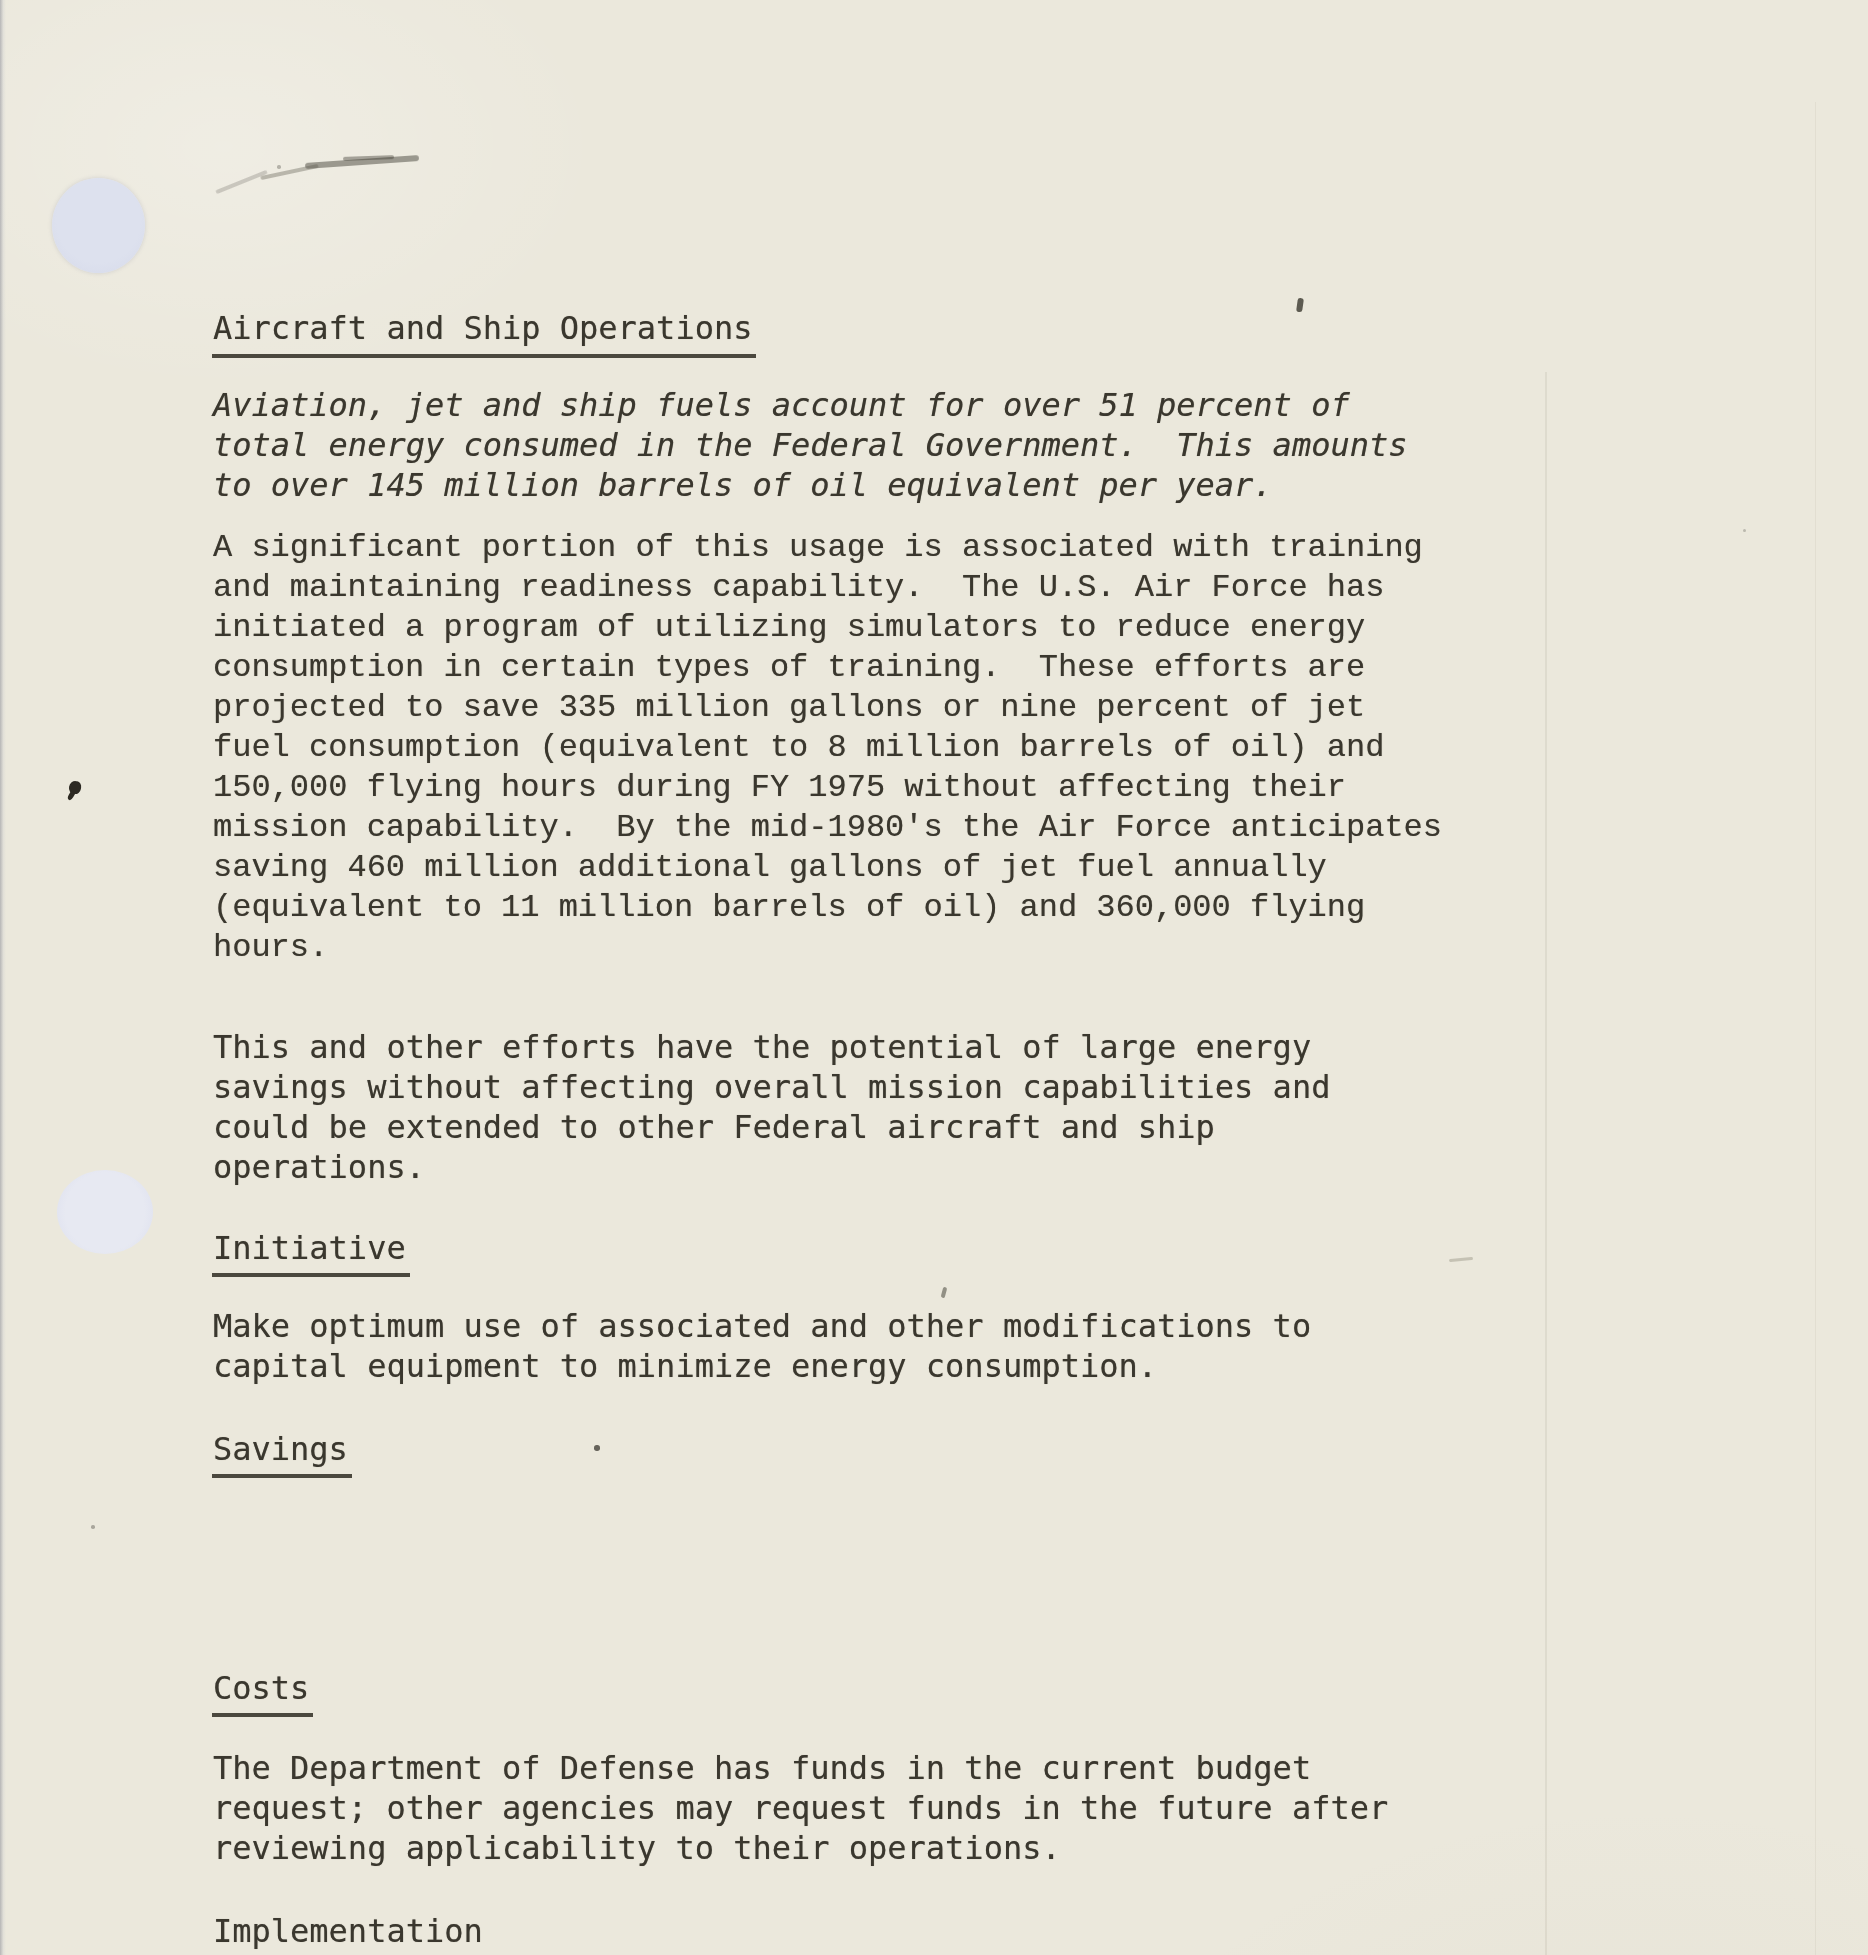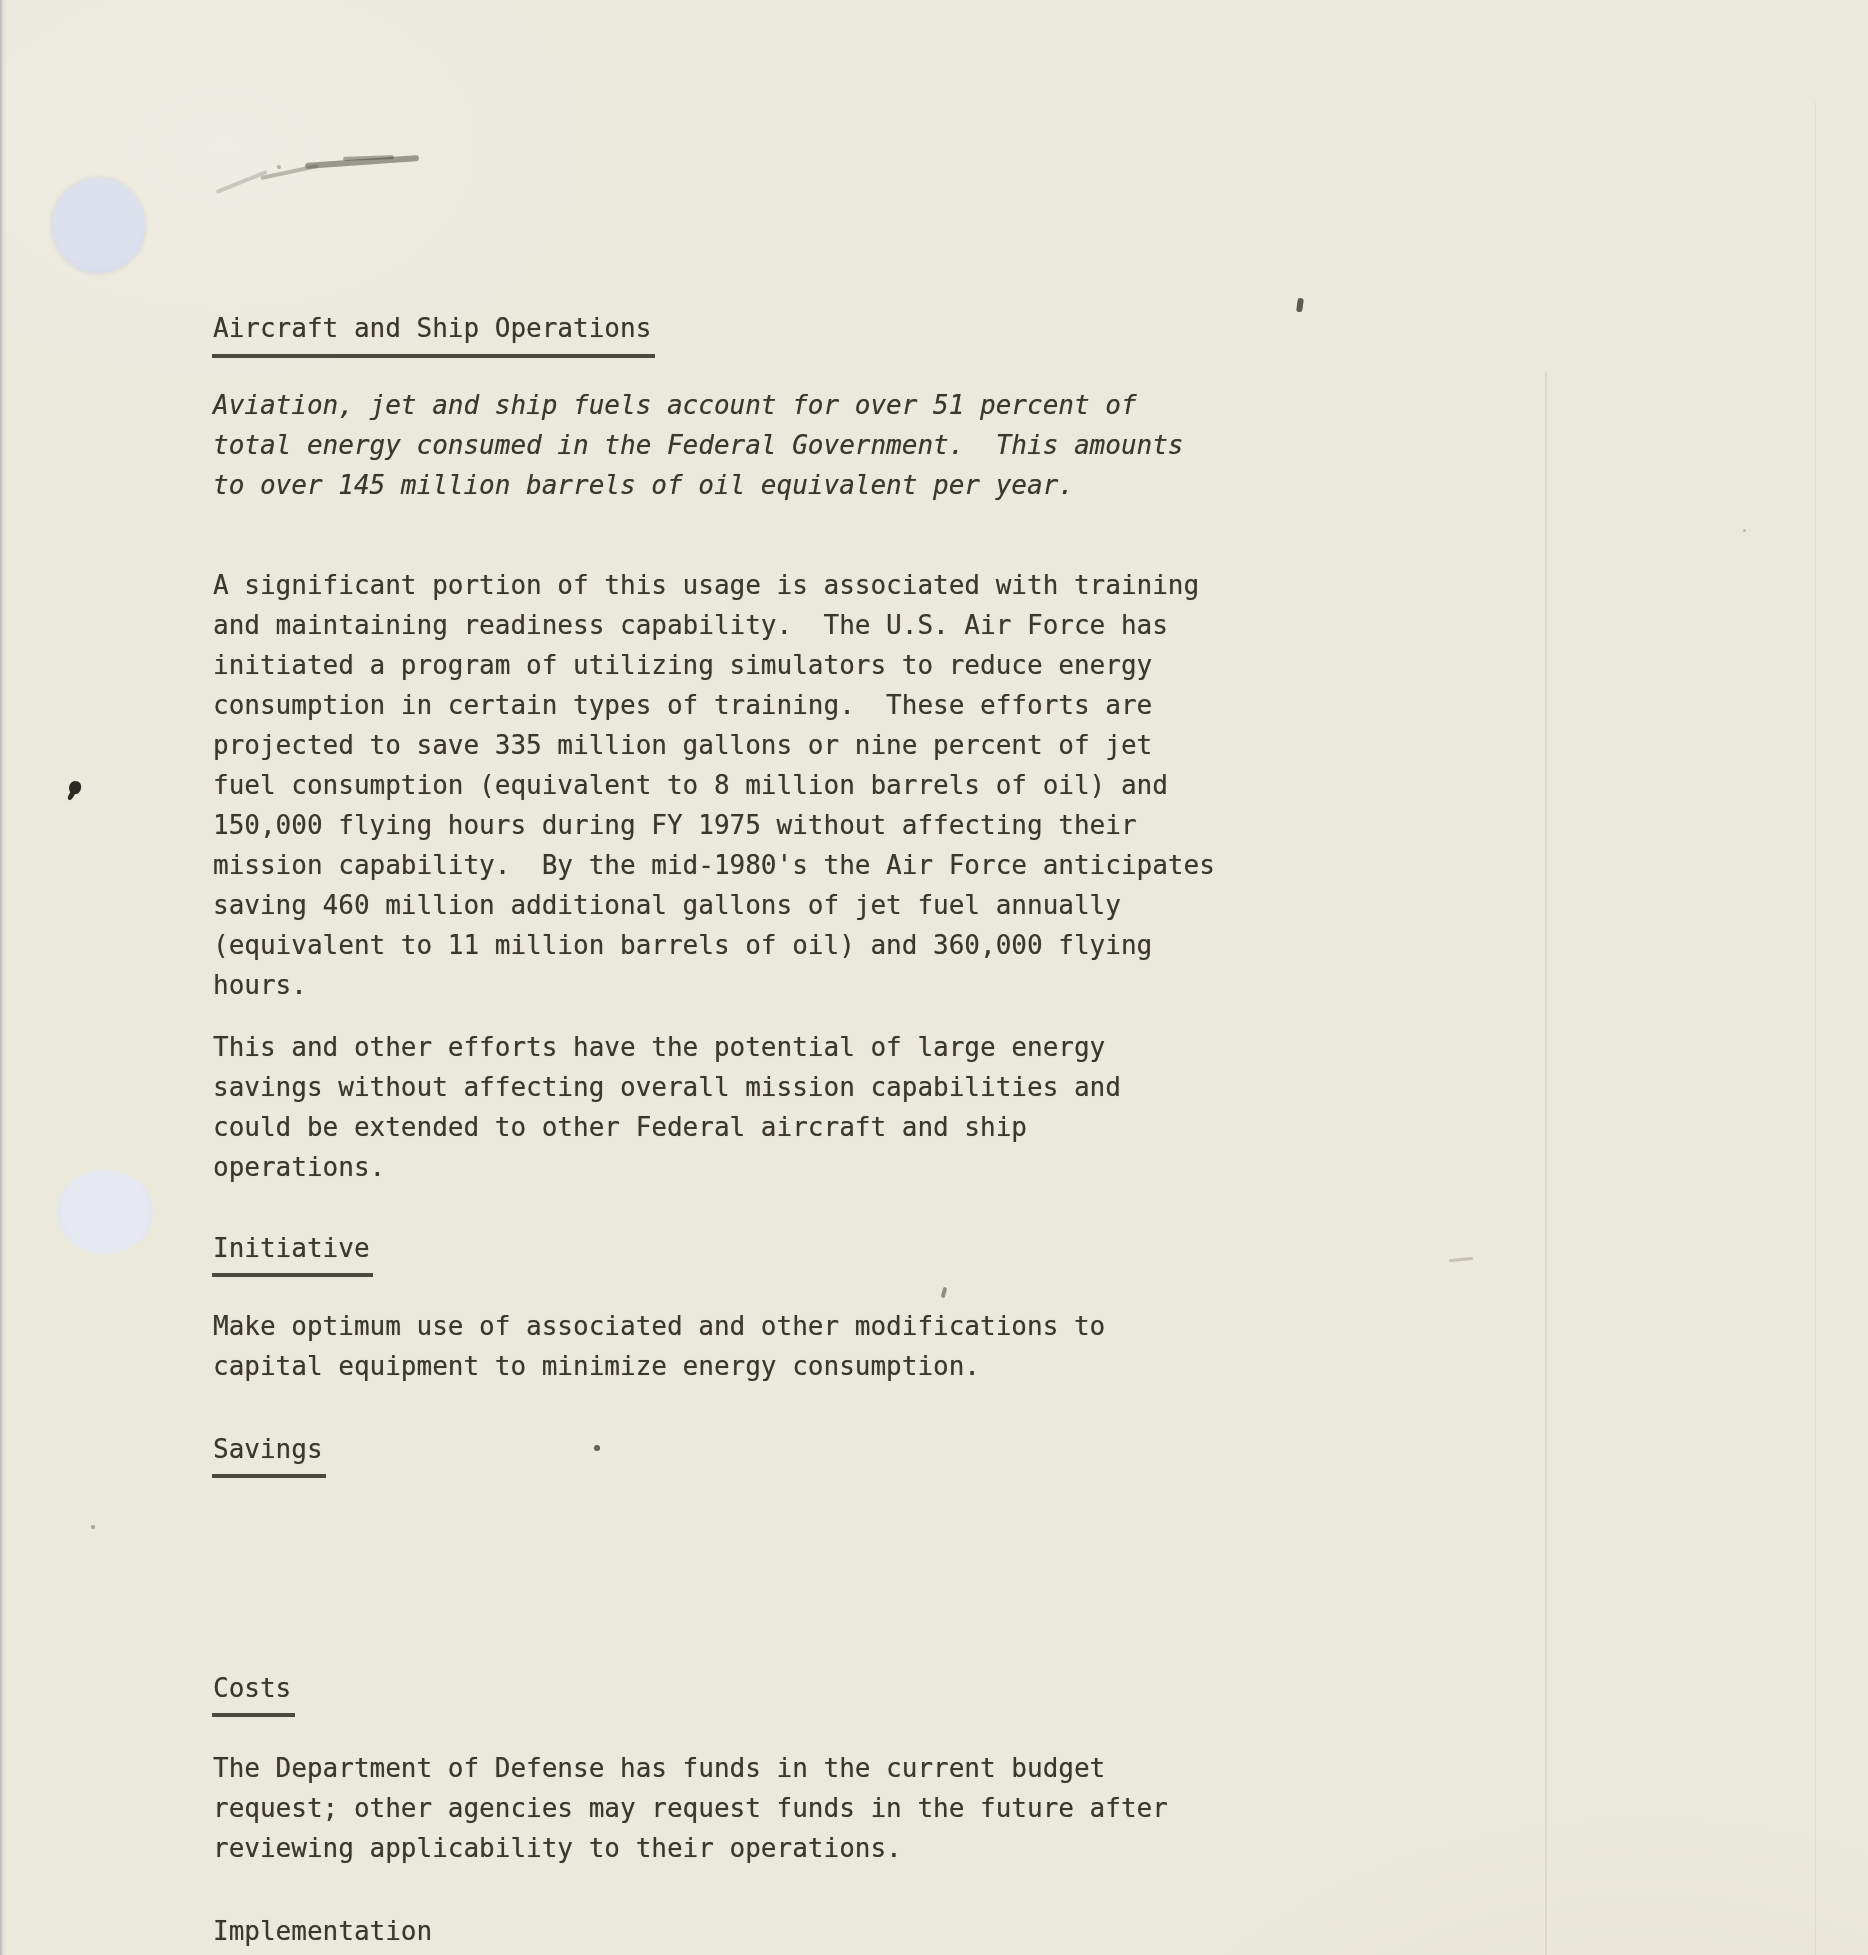--- a/index.html
+++ b/index.html
@@ -15,21 +15,21 @@
     position:relative;width:1868px;height:2443px;overflow:hidden;
     background:
       radial-gradient(ellipse 547px 352px at 12% 6%, rgba(255,255,255,.22), transparent 70%),
       radial-gradient(ellipse 782px 587px at 88% 92%, rgba(175,168,148,.10), transparent 75%),
       var(--paper);
     font-family:"DejaVu Sans Mono", "Liberation Mono", monospace;
     color:var(--ink);
   }
   .text{
     position:absolute;left:213px;
-    font-size:26px;line-height:40px;white-space:pre;
+    font-size:32px;line-height:40px;white-space:pre;
     font-weight:500;
     text-shadow:0 0 0.8px rgba(58,55,46,.38), 0.2px 0.2px 0 rgba(58,55,46,.22);
     margin:0;
   }
   .heading{
     display:inline-block;width:max-content;
     padding:0 3.9px 4.7px 0.8px;margin-left:-0.8px;
     border-bottom:4.3px solid rgba(52,49,40,.88);
   }
   .title{border-bottom-width:4.7px;padding-bottom:5.5px;}
@@ -101,21 +101,21 @@
 
   <div class="streak v1"></div>
   <div class="streak v2"></div>
 
   <h1 class="text heading title" style="top:308px;">Aircraft and Ship Operations</h1>
 
   <div class="text" style="top:385px;font-style:italic;">Aviation, jet and ship fuels account for over 51 percent of
 total energy consumed in the Federal Government.  This amounts
 to over 145 million barrels of oil equivalent per year.</div>
 
-  <div class="text" style="top:565px;">A significant portion of this usage is associated with training
+  <div class="text" style="top:528px;font-family:Liberation Mono, monospace;">A significant portion of this usage is associated with training
 and maintaining readiness capability.  The U.S. Air Force has
 initiated a program of utilizing simulators to reduce energy
 consumption in certain types of training.  These efforts are
 projected to save 335 million gallons or nine percent of jet
 fuel consumption (equivalent to 8 million barrels of oil) and
 150,000 flying hours during FY 1975 without affecting their
 mission capability.  By the mid-1980's the Air Force anticipates
 saving 460 million additional gallons of jet fuel annually
 (equivalent to 11 million barrels of oil) and 360,000 flying
 hours.</div>

